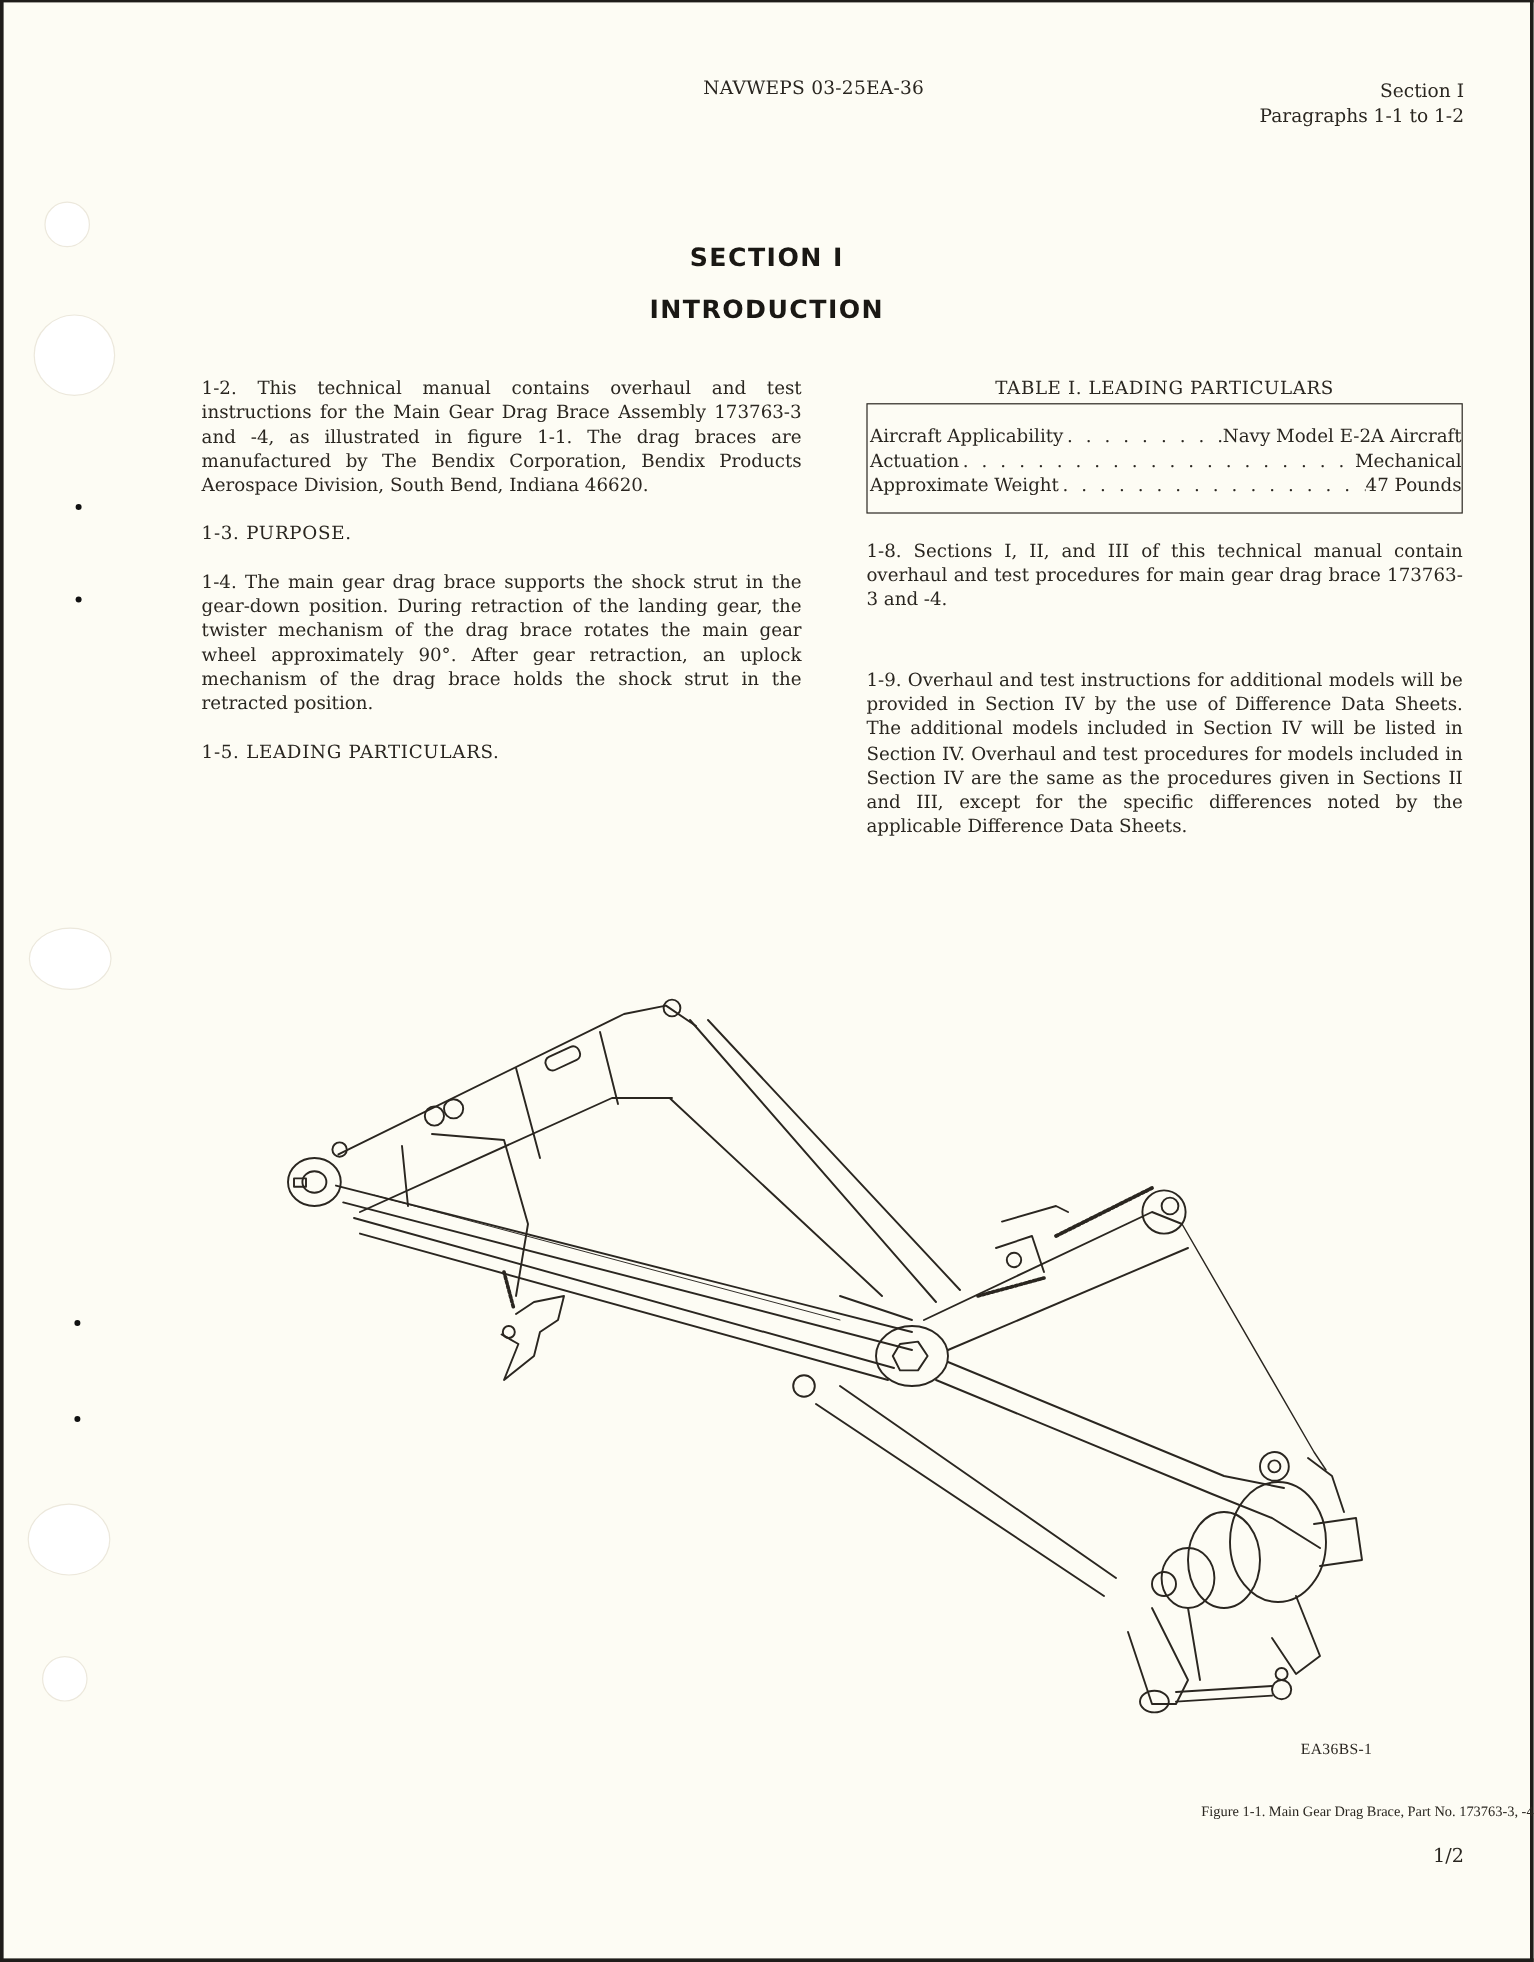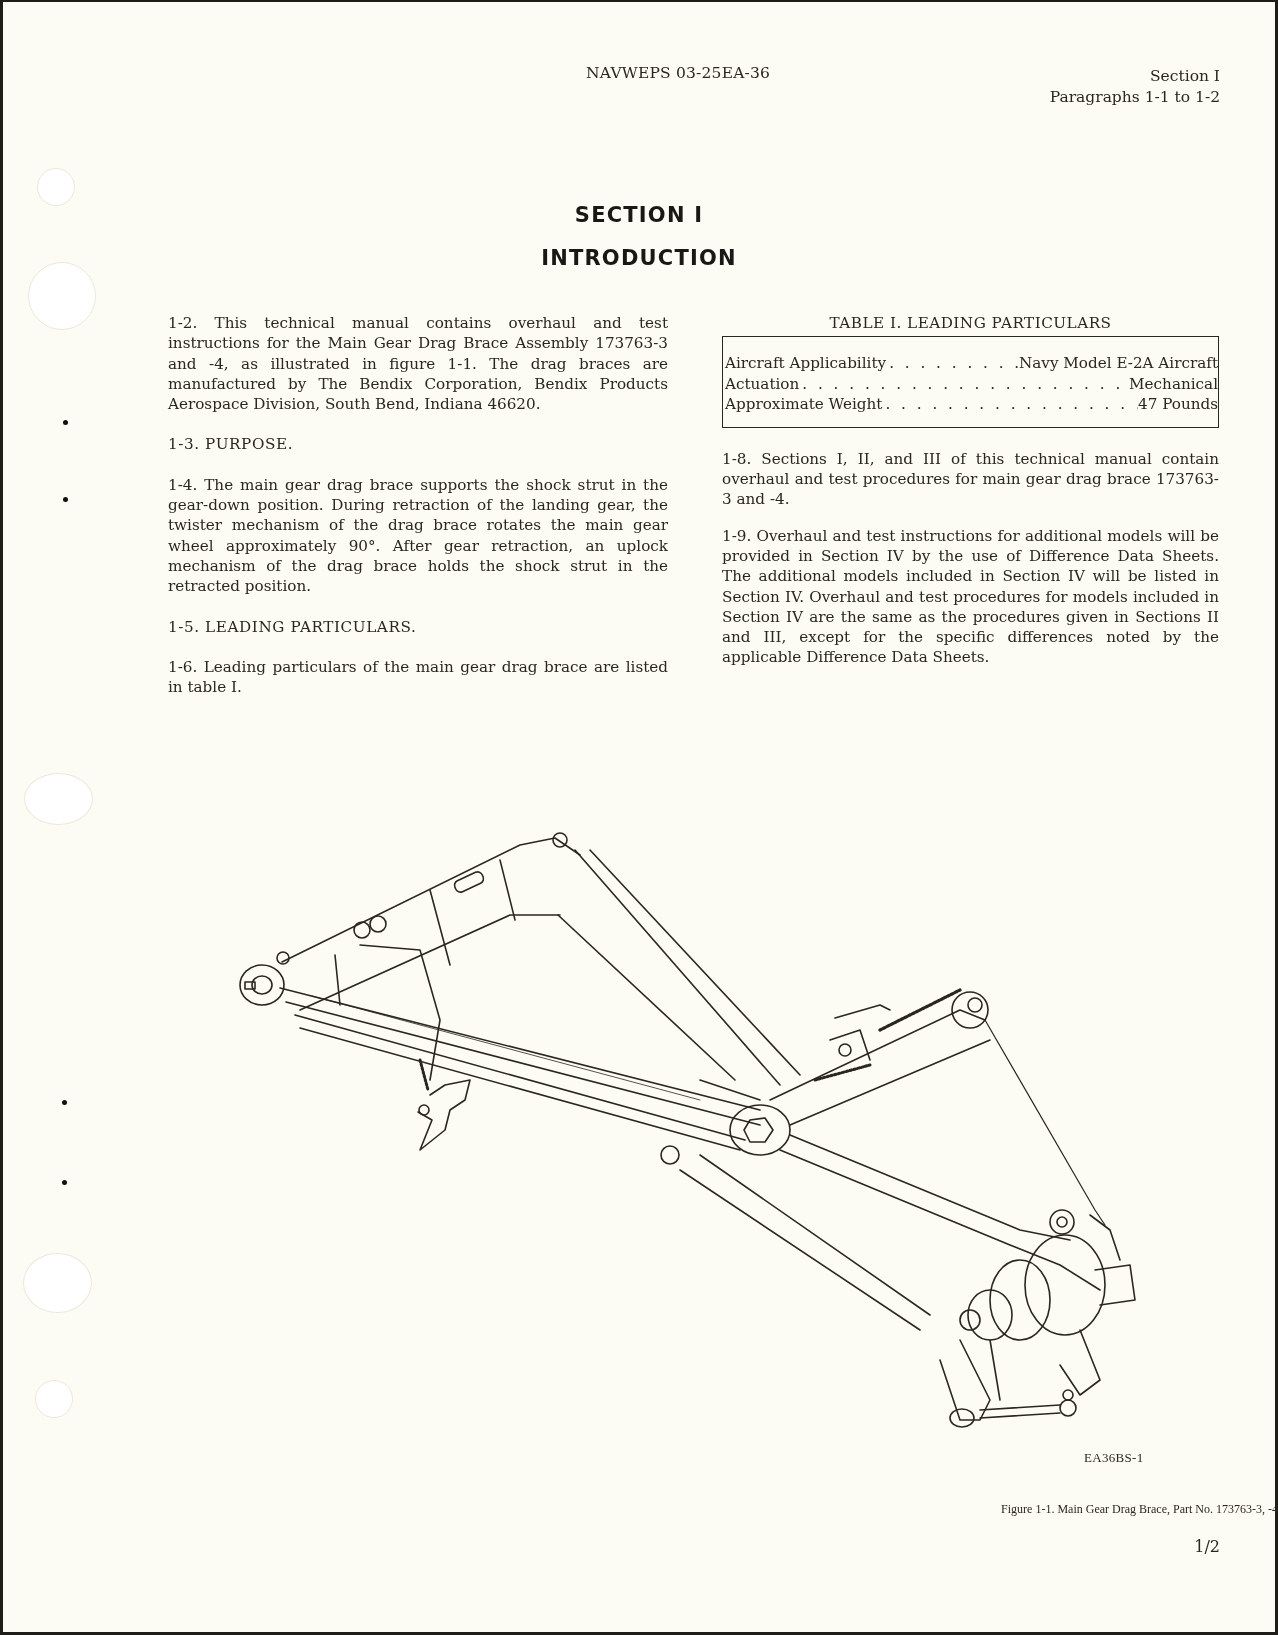--- a/index.html
+++ b/index.html
@@ -68,21 +68,20 @@
 </div>
 
 <div class="title t1">SECTION I</div>
 <div class="title t2">INTRODUCTION</div>
 
 <div class="col col-left">
   <div class="para">1-2.  This technical manual contains overhaul and test instructions for the Main Gear Drag Brace Assembly 173763-3 and -4, as illustrated in figure 1-1. The drag braces are manufactured by The Bendix Corporation, Bendix Products Aerospace Division, South Bend, Indiana 46620.</div>
   <div class="heading">1-3.  PURPOSE.</div>
   <div class="para">1-4.  The main gear drag brace supports the shock strut in the gear-down position. During retraction of the landing gear, the twister mechanism of the drag brace rotates the main gear wheel approximately 90°. After gear retraction, an uplock mechanism of the drag brace holds the shock strut in the retracted position.</div>
   <div class="heading">1-5.  LEADING PARTICULARS.</div>
-  <div class="para">1-6.  Leading particulars of the main gear drag brace are listed in table I.</div>
 </div>
 
 <div class="col col-right">
   <div class="table-title">TABLE I. LEADING PARTICULARS</div>
   <div class="table-box">
     <div class="trow">
       <span class="lbl">Aircraft Applicability</span>
       <span class="dots">. . . . . . . . . . . . . . . . . . . . . . . . . . . . . . .</span>
       <span class="val">Navy Model E-2A Aircraft</span>
     </div>
@@ -90,21 +89,21 @@
       <span class="lbl">Actuation</span>
       <span class="dots">. . . . . . . . . . . . . . . . . . . . . . . . . . . . . . .</span>
       <span class="val">Mechanical</span>
     </div>
     <div class="trow">
       <span class="lbl">Approximate Weight</span>
       <span class="dots">. . . . . . . . . . . . . . . . . . . . . . . . . . . . . . .</span>
       <span class="val">47 Pounds</span>
     </div>
   </div>
-  <div class="para" style="margin-bottom:16px;">1-8. Sections I, II, and III of this technical manual contain overhaul and test procedures for main gear drag brace 173763-3 and -4.</div>
+  <div class="para" style="margin-bottom:47px;">1-8. Sections I, II, and III of this technical manual contain overhaul and test procedures for main gear drag brace 173763-3 and -4.</div>
   <div class="para">1-9. Overhaul and test instructions for additional models will be provided in Section IV by the use of Difference Data Sheets. The additional models included in Section IV will be listed in Section IV. Overhaul and test procedures for models included in Section IV are the same as the procedures given in Sections II and III, except for the specific differences noted by the applicable Difference Data Sheets.</div>
 </div>
 
 <svg class="figure" viewBox="230 820 920 620" xmlns="http://www.w3.org/2000/svg" fill="none" stroke="#2a2620" stroke-width="1.6" stroke-linejoin="round" stroke-linecap="round">
 
   <g>
     <ellipse cx="262" cy="985" rx="22" ry="20"></ellipse>
     <ellipse cx="262" cy="985" rx="10" ry="9"></ellipse>
     <rect x="245" y="982" width="10" height="7"></rect>
     <circle cx="283" cy="958" r="6"></circle>

